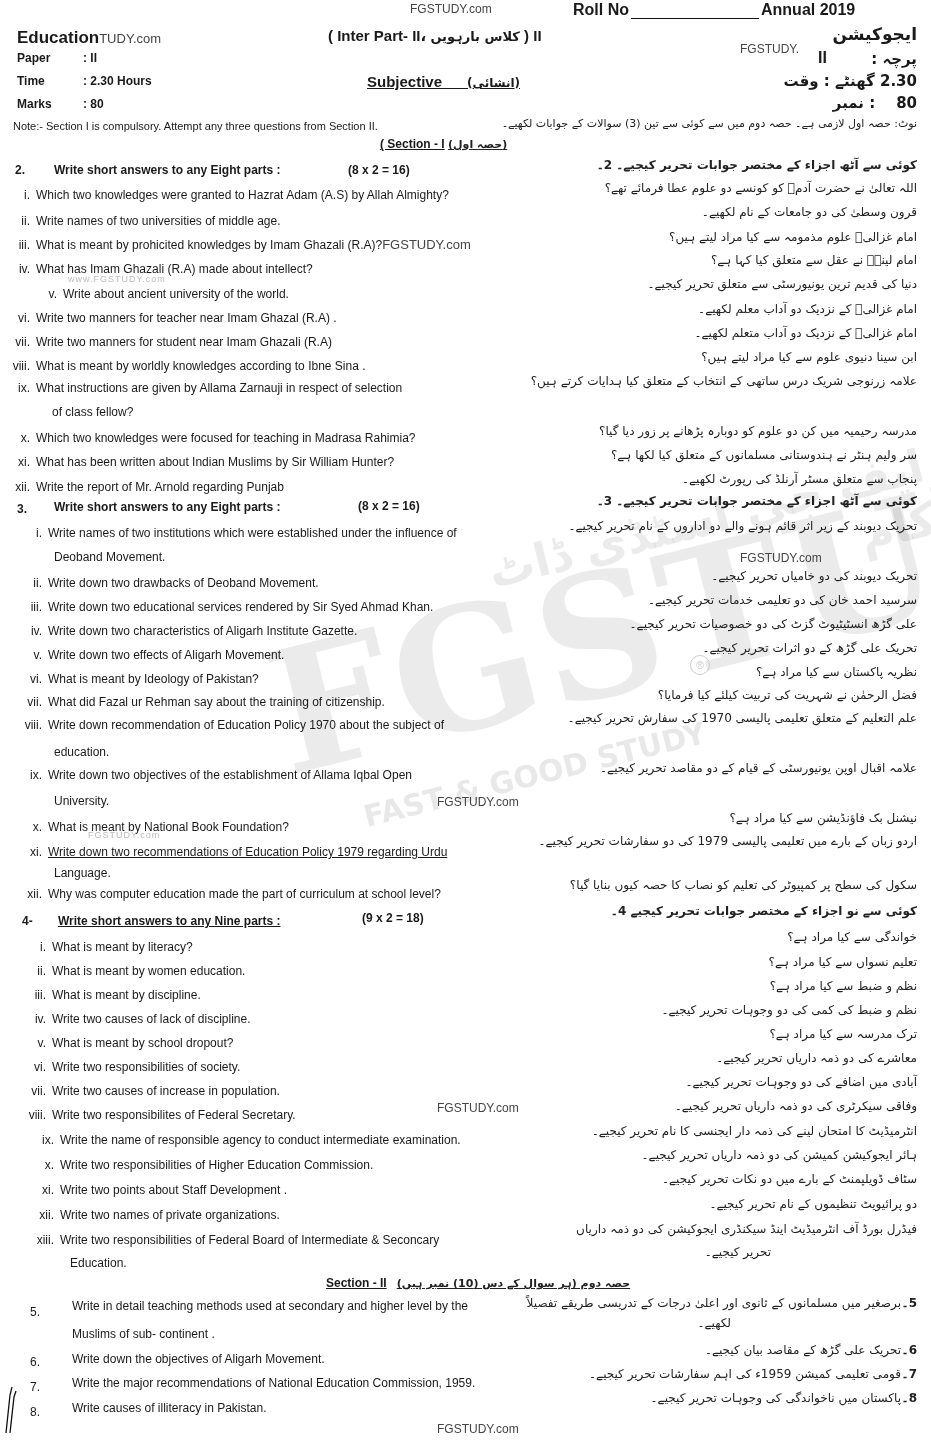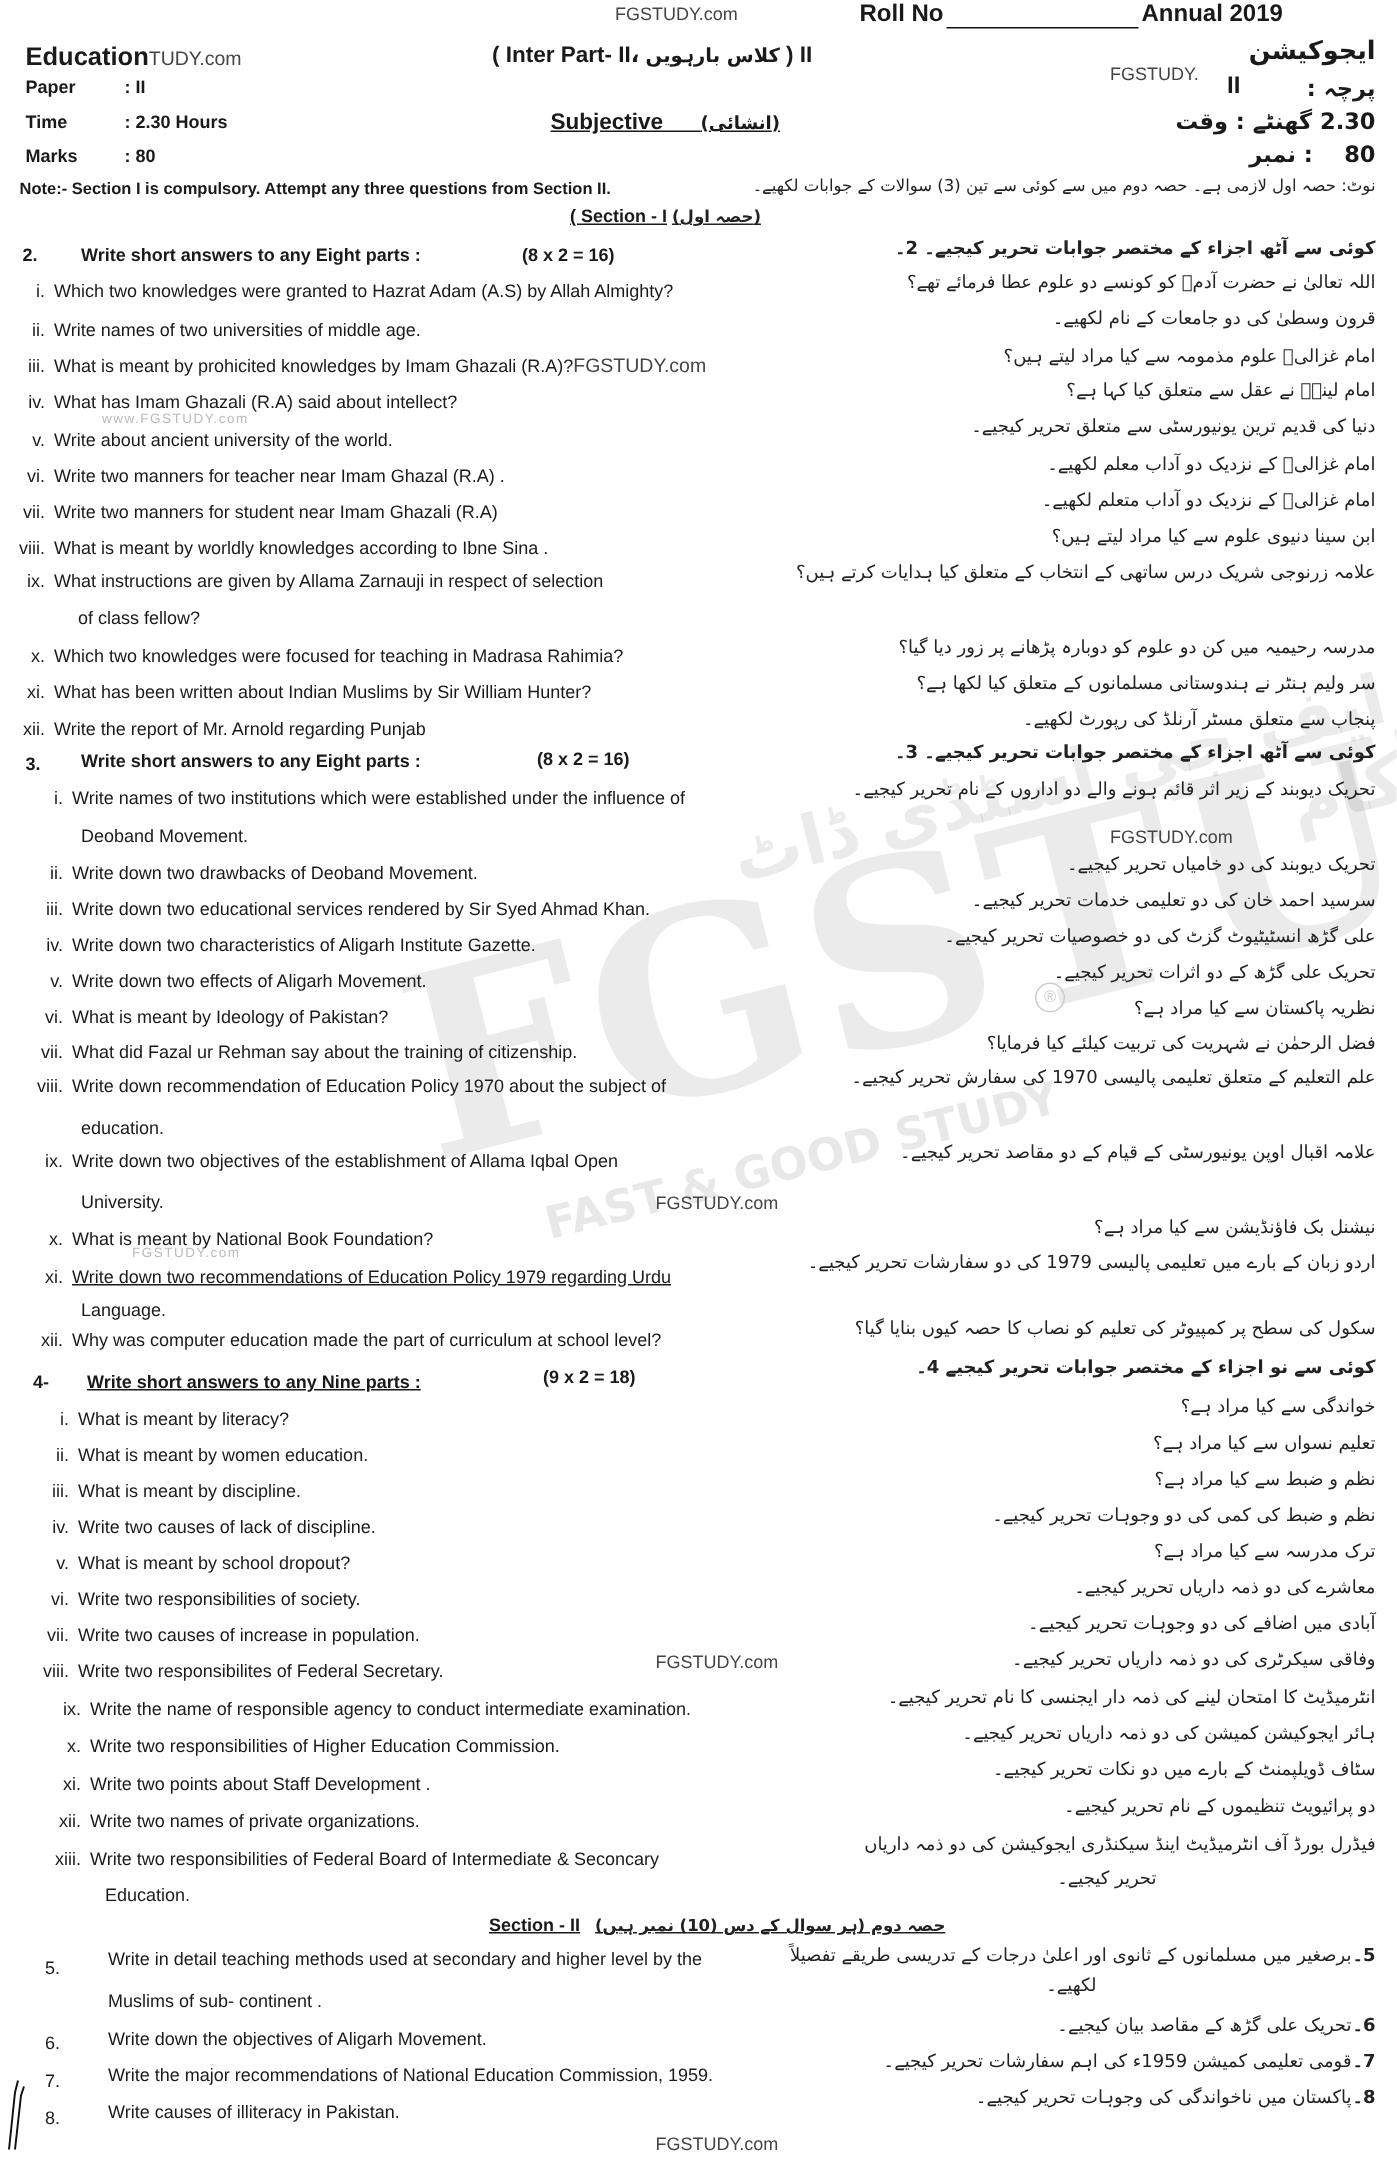--- a/index.html
+++ b/index.html
@@ -75,21 +75,21 @@
   <span class="abs hdr-lbl" style="left:83px; top:74px;">:   2.30 Hours</span>
   <span class="abs hdr" style="left:367px; top:73px; font-size:15px; text-decoration:underline;">
     <span>Subjective</span>&nbsp;&nbsp;&nbsp;&nbsp;&nbsp;&nbsp;<span class="urdu-big" style="font-size:12px;">(انشائی)</span>
   </span>
   <span class="abs urdu-big" style="right:14px; top:72px;"><span>2.30 گھنٹے</span> : <span>وقت</span></span>
 
   <span class="abs hdr-lbl" style="left:17px; top:97px;">Marks</span>
   <span class="abs hdr-lbl" style="left:83px; top:97px;">:   80</span>
   <span class="abs urdu-big" style="right:14px; top:94px;"><span>80</span> &nbsp;&nbsp; : <span>نمبر</span></span>
 
-  <span class="abs" style="left:13px; top:120px; font-size:11px; font-weight:bold;">Note:-  Section I is compulsory. Attempt any three questions from Section II.</span>
+  <span class="abs" style="left:13px; top:120px; font-size:11px; font-weight:normal;">Note:-  Section I is compulsory. Attempt any three questions from Section II.</span>
   <span class="abs urdu" style="right:14px; top:117px; font-size:11px;">نوٹ: حصہ اول لازمی ہے۔ حصہ دوم میں سے کوئی سے تین (3) سوالات کے جوابات لکھیے۔</span>
 
   <span class="abs section-title" style="left:380px; top:137px;">
     <span class="u-line">( Section - I</span>
     <span class="urdu u-line" style="font-size:11px;">(حصہ اول)</span>
   </span>
 </div>
 
 <div>
   <span class="abs q-num" style="left:15px; top:163px;">2.</span>
@@ -99,25 +99,25 @@
 
   <div class="abs" style="left:0; top:185px;"><span class="roman">i.</span><span class="item">Which two knowledges were granted to Hazrat Adam (A.S) by Allah Almighty?</span></div>
   <span class="abs urdu" style="right:14px; top:181px;">اللہ تعالیٰ نے حضرت آدمؑ کو کونسے دو علوم عطا فرمائے تھے؟</span>
 
   <div class="abs" style="left:0; top:211px;"><span class="roman">ii.</span><span class="item">Write names of two universities of  middle age.</span></div>
   <span class="abs urdu" style="right:14px; top:205px;">قرون وسطیٰ کی دو جامعات کے نام لکھیے۔</span>
 
   <div class="abs" style="left:0; top:235px;"><span class="roman">iii.</span><span class="item">What is meant by prohicited knowledges by Imam Ghazali (R.A)?</span><span class="wm-small" style="font-size:13px;">FGSTUDY.com</span></div>
   <span class="abs urdu" style="right:14px; top:230px;">امام غزالیؒ علوم مذمومہ سے کیا مراد لیتے ہیں؟</span>
 
-  <div class="abs" style="left:0; top:259px;"><span class="roman">iv.</span><span class="item">What has Imam Ghazali (R.A) said about intellect?</span></div>
+  <div class="abs" style="left:0; top:259px;"><span class="roman">iv.</span><span class="item">What has Imam Ghazali (R.A) made about intellect?</span></div>
   <span class="abs wm-faint" style="left:68px; top:274px; font-size:9px;">www.FGSTUDY.com</span>
   <span class="abs urdu" style="right:14px; top:253px;">امام لینےؒ نے عقل سے متعلق کیا کہا ہے؟</span>
 
-  <div class="abs" style="left:0; top:284px;"><span class="roman">v.</span><span class="item">Write about ancient university of the world.</span></div>
+  <div class="abs" style="left:0; top:284px;padding-left:27px;"><span class="roman">v.</span><span class="item">Write about ancient university of the world.</span></div>
   <span class="abs urdu" style="right:14px; top:277px;">دنیا کی قدیم ترین یونیورسٹی سے متعلق تحریر کیجیے۔</span>
 
   <div class="abs" style="left:0; top:308px;"><span class="roman">vi.</span><span class="item">Write two manners for teacher near  Imam  Ghazal  (R.A) .</span></div>
   <span class="abs urdu" style="right:14px; top:302px;">امام غزالیؒ کے نزدیک دو آداب معلم لکھیے۔</span>
 
   <div class="abs" style="left:0; top:332px;"><span class="roman">vii.</span><span class="item">Write two manners for student near Imam Ghazali (R.A)</span></div>
   <span class="abs urdu" style="right:14px; top:326px;">امام غزالیؒ کے نزدیک دو آداب متعلم لکھیے۔</span>
 
   <div class="abs" style="left:0; top:356px;"><span class="roman">viii.</span><span class="item">What is meant by worldly knowledges according to Ibne Sina .</span></div>
   <span class="abs urdu" style="right:14px; top:350px;">ابن سینا دنیوی علوم سے کیا مراد لیتے ہیں؟</span>

